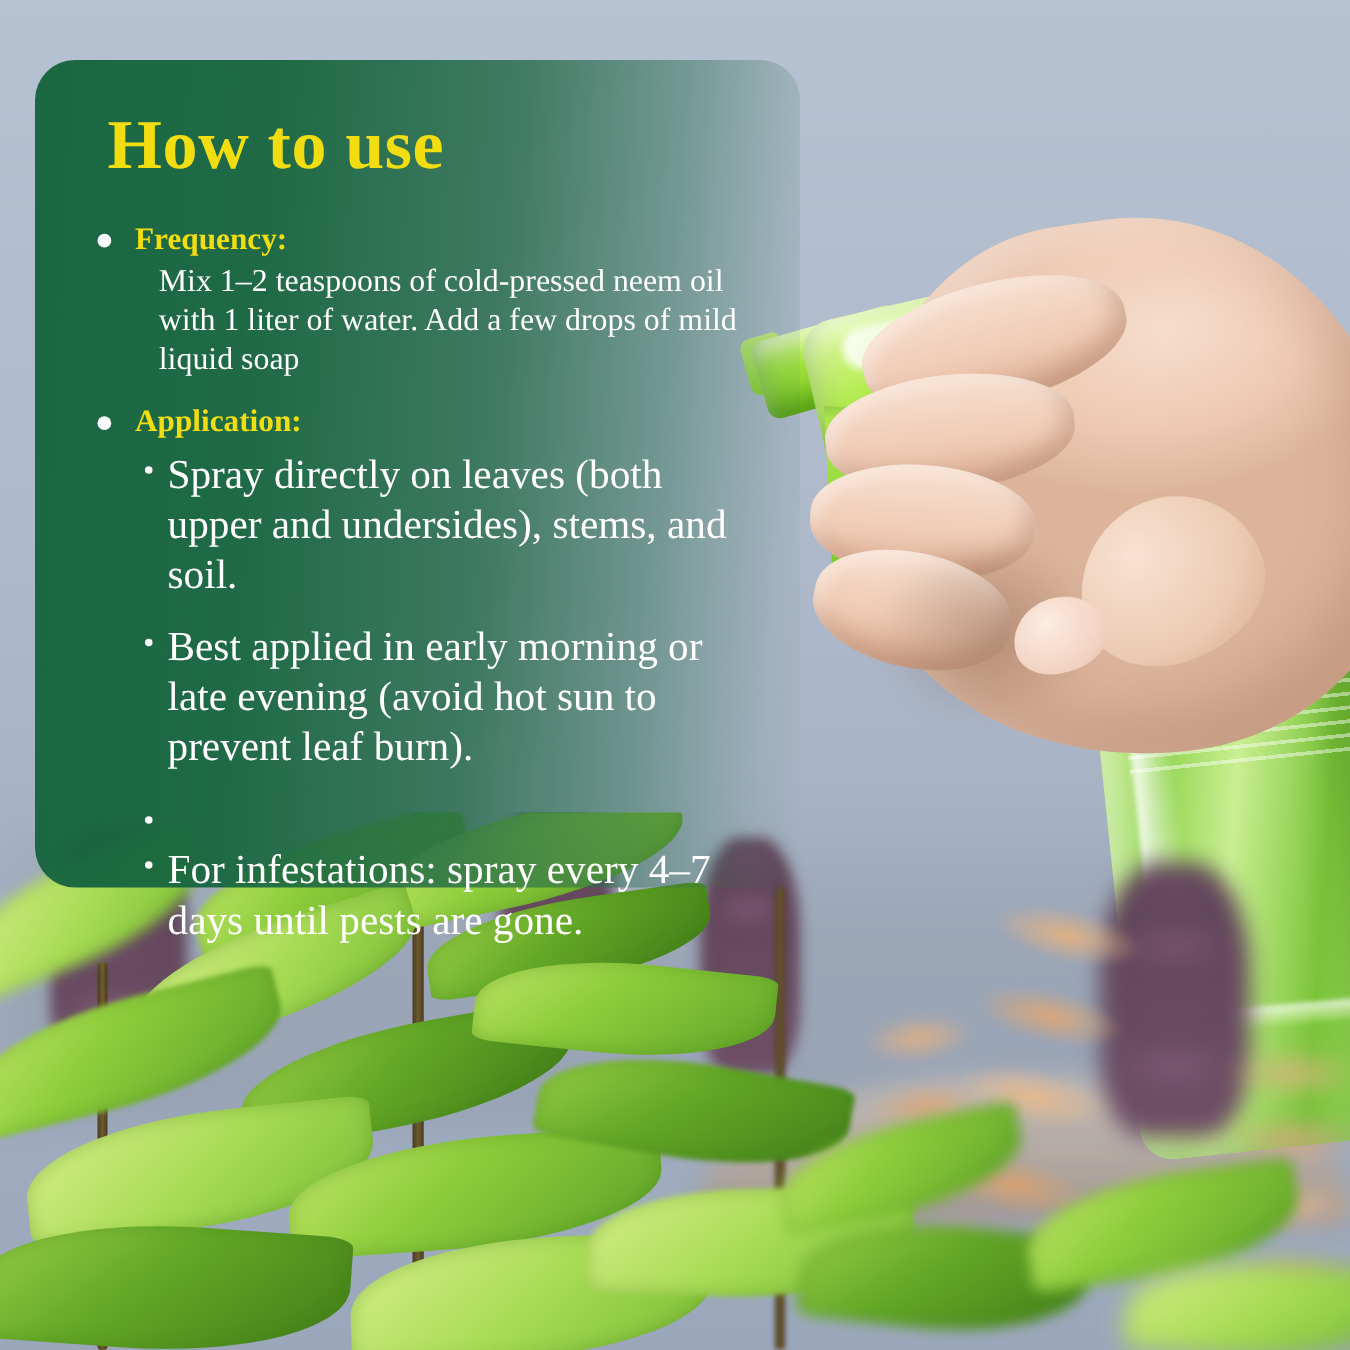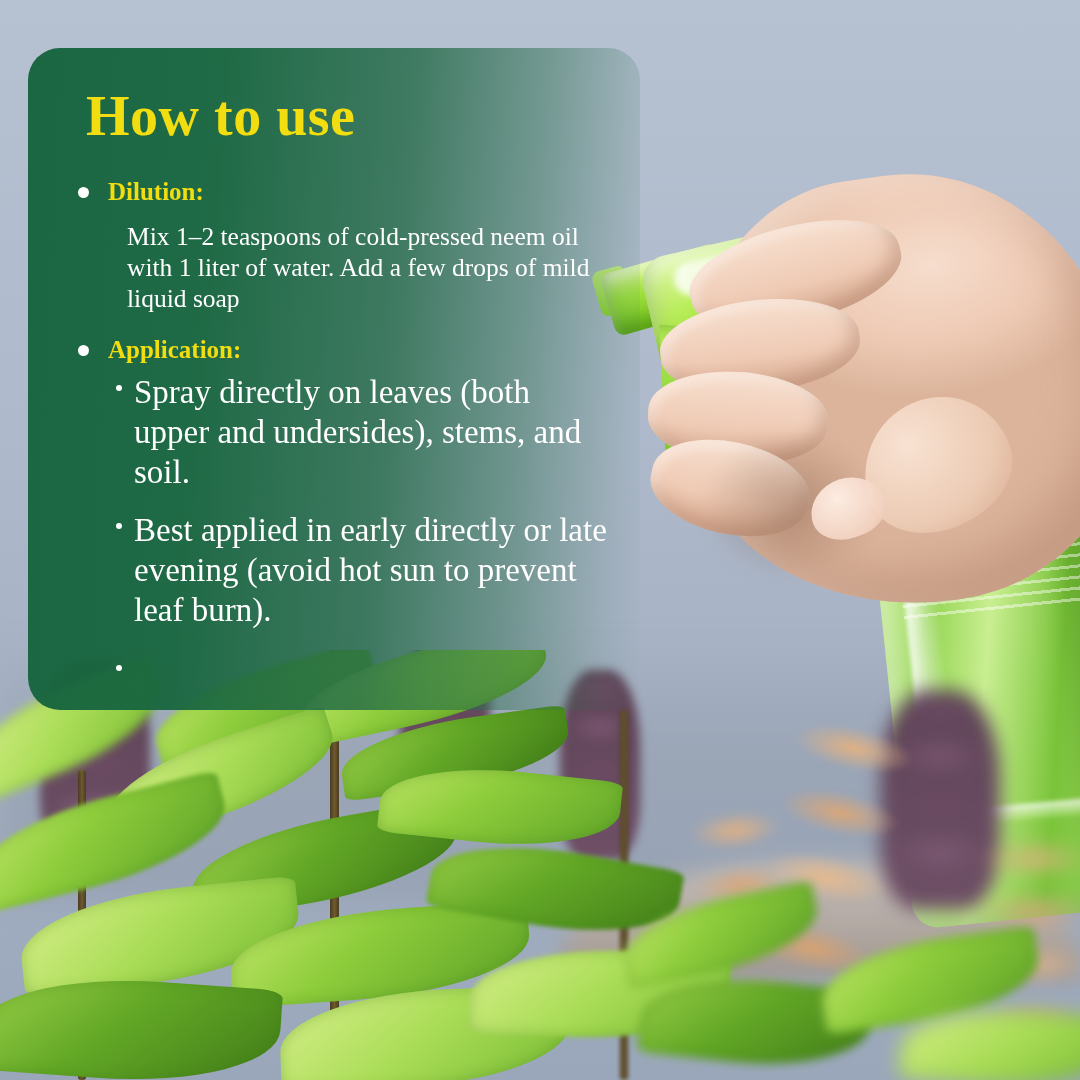--- a/index.html
+++ b/index.html
@@ -225,21 +225,21 @@
     width:11px; height:11px; border-radius:50%;
     background:#ffffff; flex:0 0 auto;
     margin:9px 19px 0 0;
   }
   .head-label {
     color:#f2dd10; font-size:25px; font-weight:bold; line-height:1.15;
   }
 
   .para {
     color:#ffffff; font-size:25.5px; line-height:1.22;
-    margin-left:67px; margin-top:14px;
+    margin-left:67px; margin-top:2px;
   }
 
   .sub { display:flex; align-items:flex-start; margin-left:56px; margin-top:7px; }
   .sdot {
     width:6px; height:6px; border-radius:50%;
     background:#ffffff; flex:0 0 auto;
     margin:13px 12px 0 0;
   }
   .sub-text { color:#ffffff; font-size:33px; line-height:1.22; }
   .gap { height:10px; }
@@ -309,41 +309,45 @@
   </div>
 </div>
 
 <div class="panel">
 
   <h1 class="title">How to use</h1>
 
   <div class="item">
     <div class="item-head">
       <span class="dot"></span>
-      <span class="head-label">Dilution:</span>
+      <span class="head-label">Frequency:</span>
     </div>
     <div class="para">Mix 1–2 teaspoons of cold-pressed neem oil with 1 liter of water. Add a few drops of mild liquid soap</div>
   </div>
 
   <div class="item">
     <div class="item-head">
       <span class="dot"></span>
       <span class="head-label">Application:</span>
     </div>
     <div class="sub">
       <span class="sdot"></span>
       <span class="sub-text">Spray directly on leaves (both upper and undersides), stems, and soil.</span>
     </div>
     <div class="gap"></div>
     <div class="sub">
       <span class="sdot"></span>
-      <span class="sub-text">Best applied in early directly or late evening (avoid hot sun to prevent leaf burn).</span>
+      <span class="sub-text">Best applied in early morning or late evening (avoid hot sun to prevent leaf burn).</span>
     </div>
   </div>
 
   <div class="item">
     <div class="sub">
       <span class="sdot"></span>
     </div>
     <div class="gap"></div>
+    <div class="sub">
+      <span class="sdot"></span>
+      <span class="sub-text">For infestations: spray every 4–7 days until pests are gone.</span>
+    </div>
   </div>
 
 </div>
 
 </body></html>

